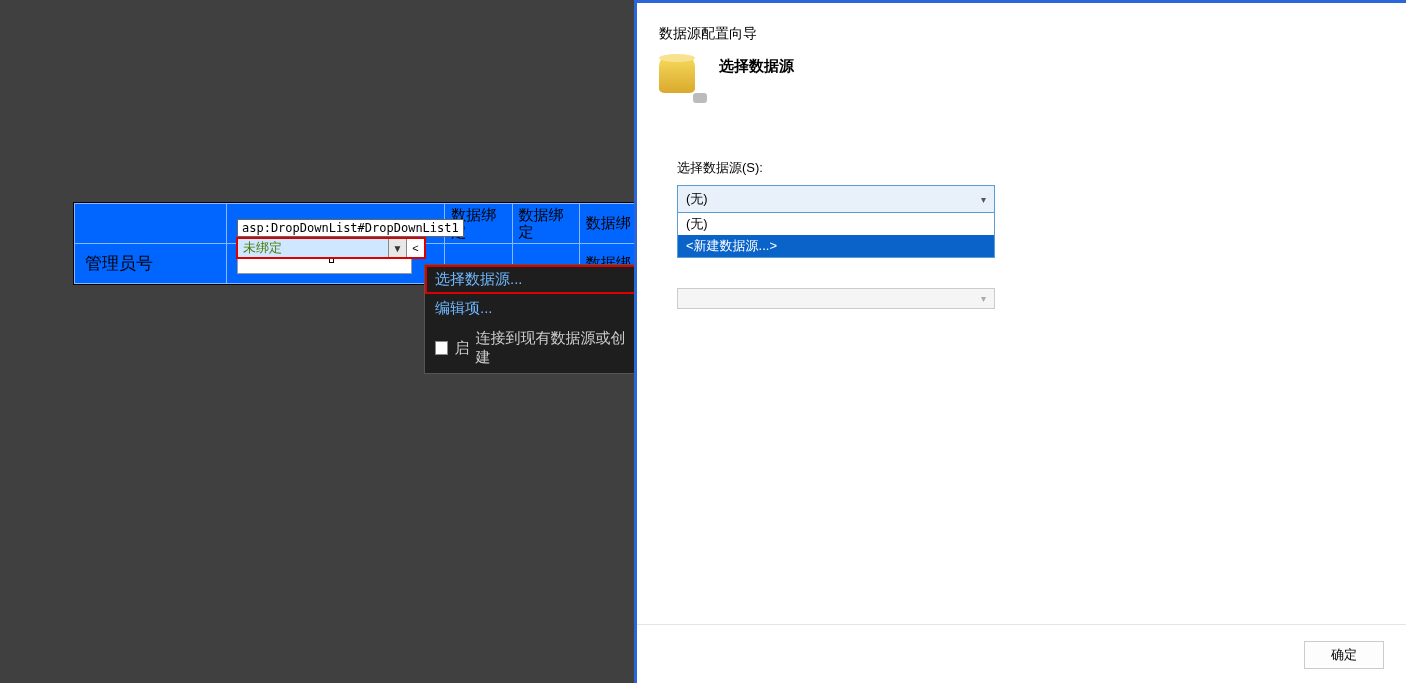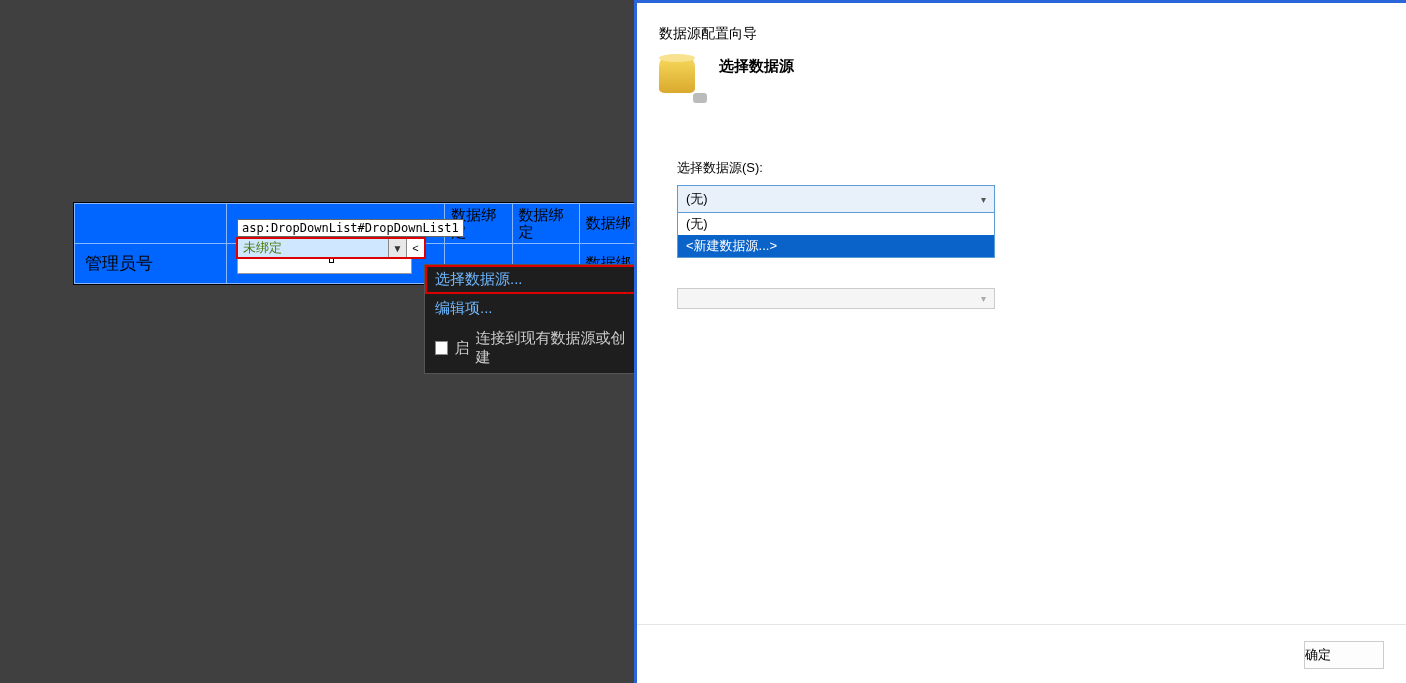--- a/index.html
+++ b/index.html
@@ -273,21 +273,21 @@
       display: flex;
       justify-content: flex-end;
     }
     .ok-btn {
       width: 80px;
       height: 28px;
       background: #fdfdfd;
       border: 1px solid #ccc;
       font-size: 13px;
       color: #000;
-      text-align: left;
+      text-align: center;
       line-height: 26px;
     }
   </style>
 </head>
 <body>
 
 <div class="designer">
   <table>
     <tbody>
         <tr>

